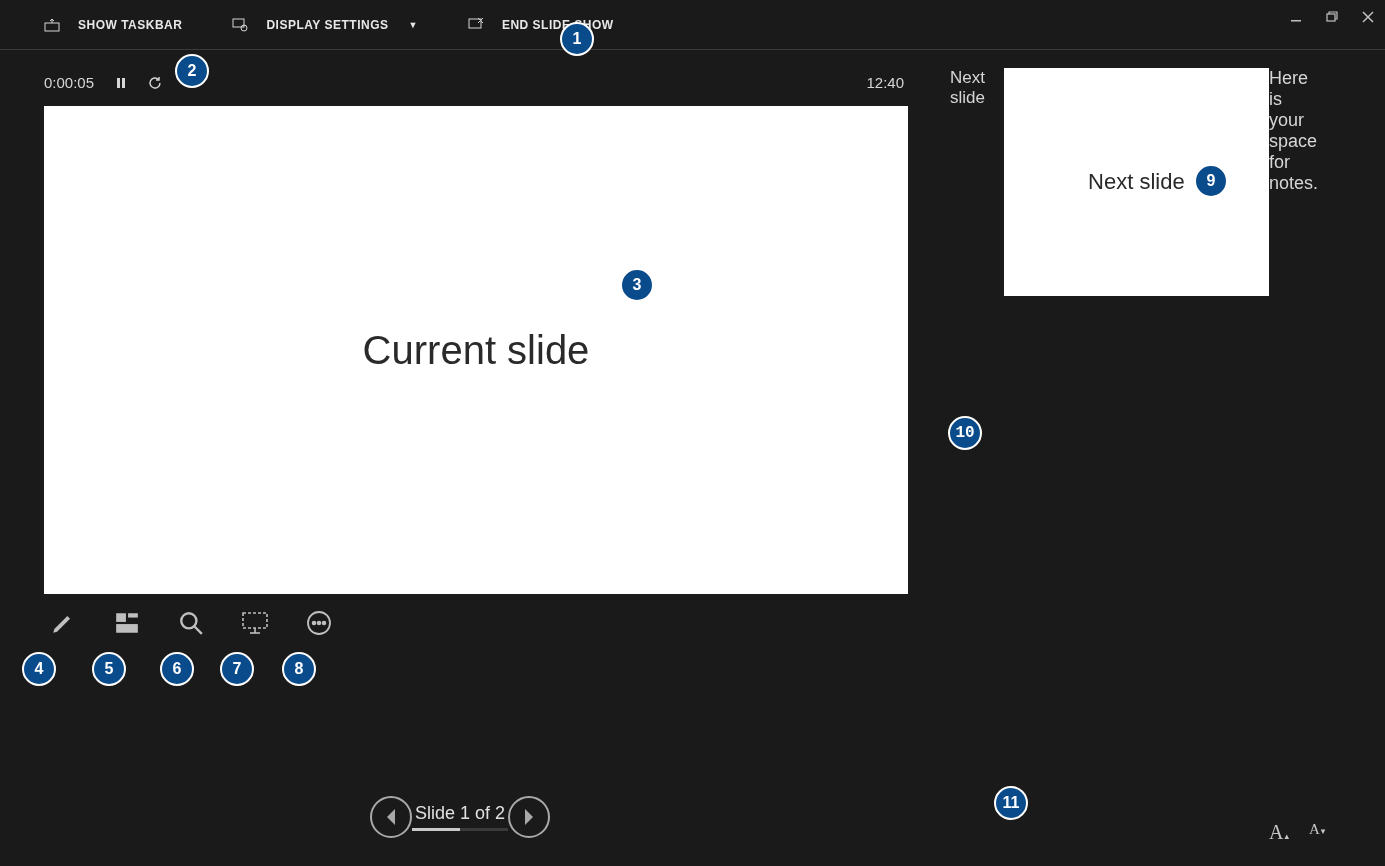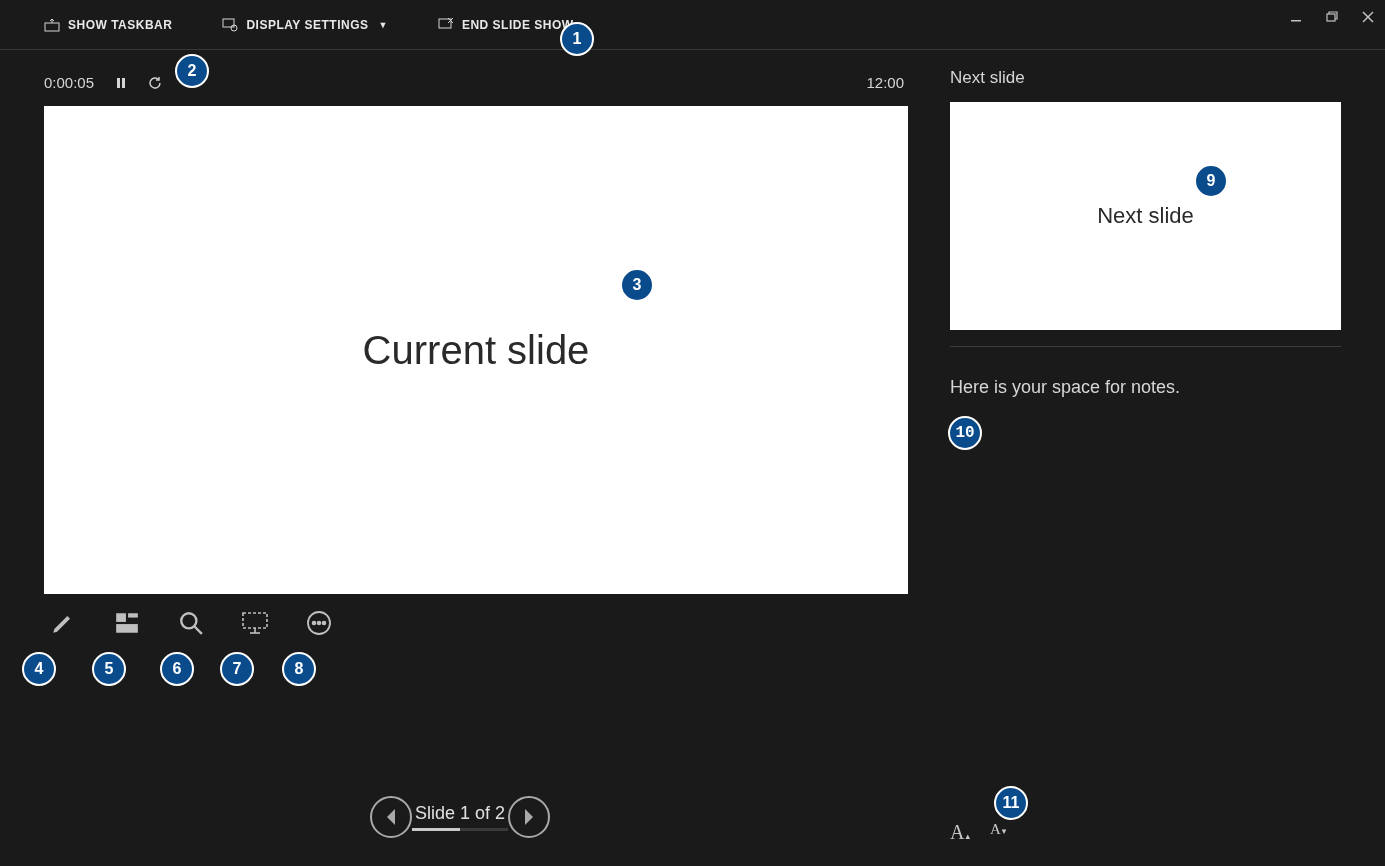--- a/index.html
+++ b/index.html
@@ -18,21 +18,21 @@
     height: 50px;
     padding: 0 44px;
     display: flex;
     align-items: center;
     border-bottom: 1px solid #3a3a3a;
     position: relative;
   }
   .toolbar-item {
     display: inline-flex;
     align-items: center;
-    gap: 8px;
+    gap: 18px;
     margin-right: 50px;
     font-size: 12px;
     font-weight: 600;
     letter-spacing: 0.5px;
     color: #e8e8e8;
     cursor: pointer;
   }
   .toolbar-icon {
     width: 16px; height: 16px;
     display: inline-flex; align-items: center; justify-content: center;
@@ -52,23 +52,23 @@
     display: flex;
     height: calc(100% - 50px);
   }
   .left-pane {
     flex: 0 0 920px;
     padding: 0 0 0 44px;
     position: relative;
   }
   .right-pane {
     flex: 1;
-    padding: 18px 44px 0 30px;
-    display: flex;
-    flex-direction: column;
+    padding: 18px 67px 0 30px;
+    display: flex;
+    flex-direction: row;
     justify-content: flex-end;
   }
 
   
   .timer-row {
     display: flex;
     align-items: flex-start;
     height: 48px;
     padding-top: 24px;
     padding-bottom: 10px;
@@ -172,21 +172,20 @@
   .notes-divider {
     height: 1px;
     background: #3c3c3c;
     margin: 16px 0 14px;
   }
   .notes-area {
     flex: 1;
     color: #d6d6d6;
     font-size: 18px;
     position: relative;
-    margin-top: 16px;
   }
 
   .font-controls {
     position: absolute;
     bottom: 24px;
     left: 0;
     display: flex;
     gap: 20px;
     color: #c7c7c7;
   }
@@ -280,21 +279,21 @@
           <rect x="2" y="1" width="3" height="10"></rect>
             <rect x="7" y="1" width="3" height="10"></rect>
         </svg>
       </span>
       <span class="mini-btn">
         <svg width="14" height="14" viewBox="0 0 14 14" stroke="#d6d6d6" fill="none" stroke-width="1.4">
           <path d="M12 7a5 5 0 1 1-1.6-3.7"></path>
             <polyline points="11,1 11,4 8,4"></polyline>
         </svg>
       </span>
-      <span class="clock">12:00</span>
+      <span class="clock">12:40</span>
     </div>
 
     <div class="current-slide">
       <span class="slide-text">Current slide</span>
     </div>
 
     <div class="tool-row">
       <div class="tool-btn">
         <svg width="26" height="26" viewBox="0 0 24 24" fill="#bfbfbf">
             <path d="M3 21l3.5-1 12-12-2.5-2.5-12 12L3 21zM17 4l3 3"></path>

